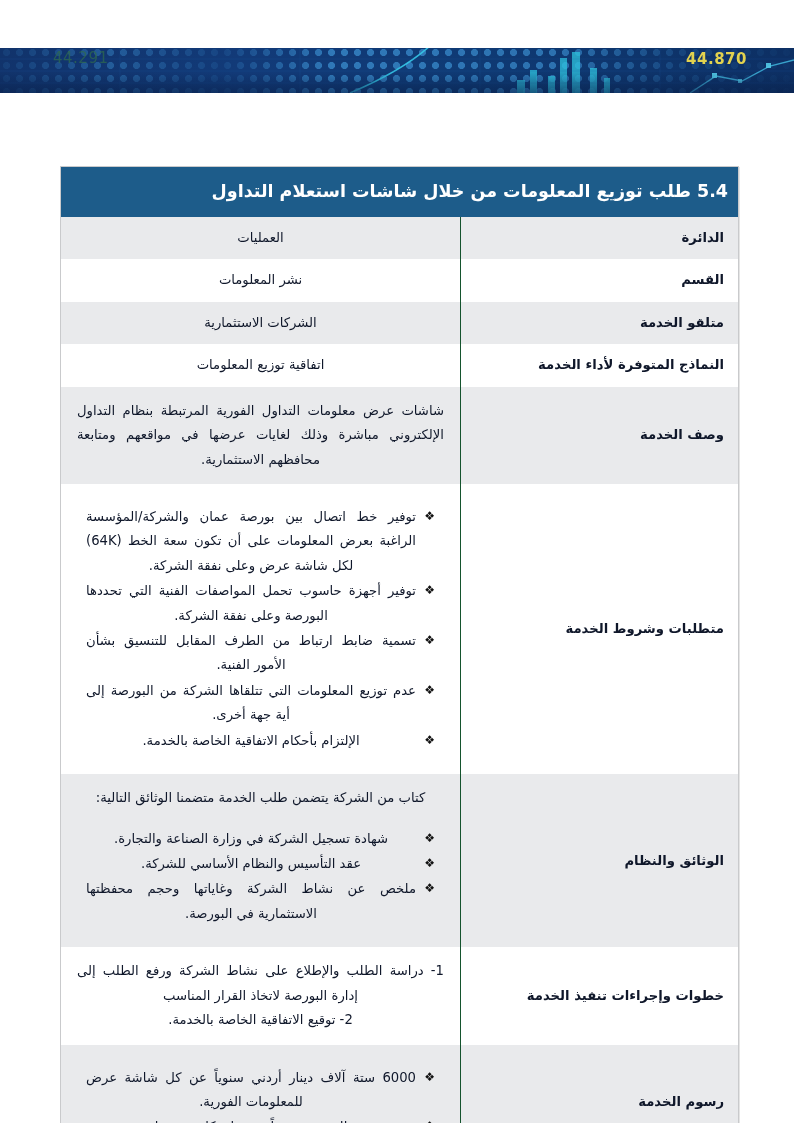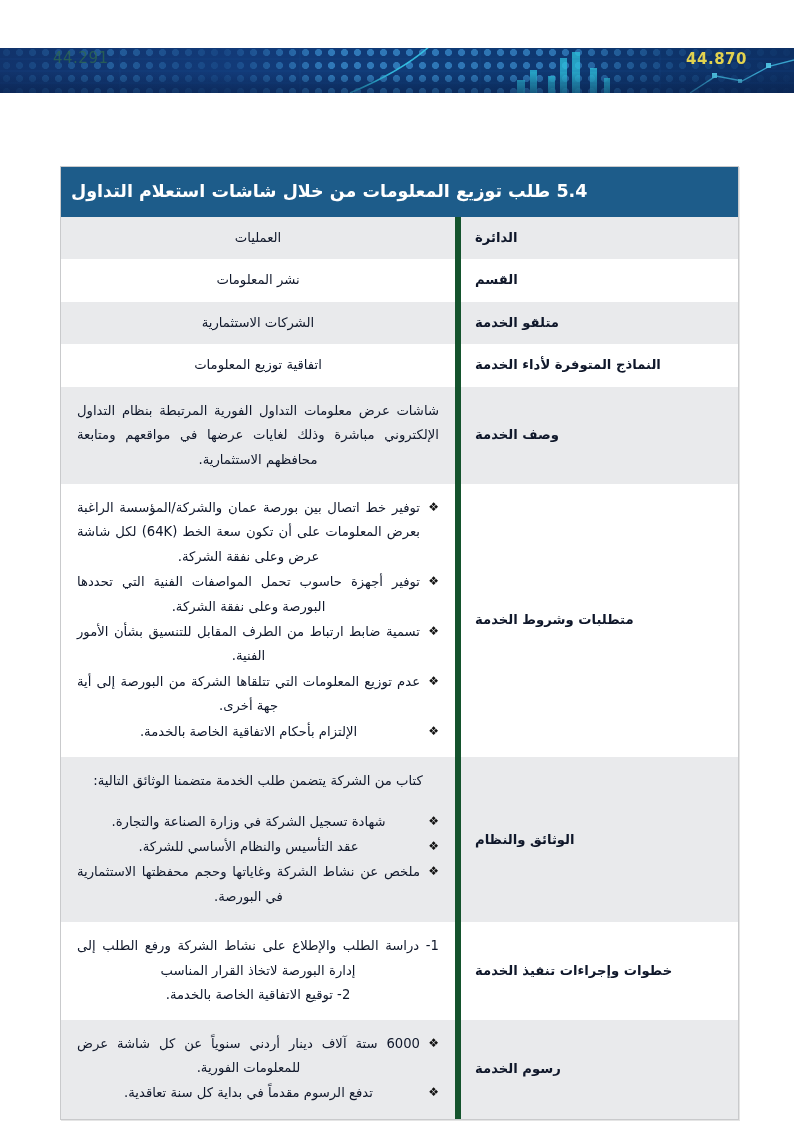--- a/index.html
+++ b/index.html
@@ -73,21 +73,21 @@
     top: 73px;
     left: 60px;
     width: 677px;
     border: 1px solid #c9cacc;
     box-shadow: 1px 1px 0 rgba(0,0,0,0.10);
     background: #fff;
   }
   .card-title {
     background: #1d5c8a;
     color: #ffffff;
-    text-align: left;
+    text-align: right;
     font-size: 17.5px;
     font-weight: bold;
     padding: 14px 10px 15px;
     line-height: 1.2;
     letter-spacing: 0;
   }
   table.svc {
     width: 100%;
     border-collapse: collapse;
     table-layout: fixed;
@@ -96,40 +96,40 @@
   table.svc tr.plain > td { background: #ffffff; }
   table.svc td {
     vertical-align: middle;
     padding: 9px 14px;
     font-size: 13.2px;
     line-height: 1.85;
     color: #0f172a;
   }
   td.label {
     width: 249px;
-    text-align: left;
+    text-align: right;
     font-weight: bold;
-    border-left: 6px solid #14532d;
+    border-left: 1px solid #14532d;
     font-size: 13.4px;
   }
   td.value {
     text-align: center;
     font-weight: normal;
   }
   td.value.justify {
     text-align: justify;
     text-align-last: center;
     padding: 12px 16px 12px 16px;
   }
   tr.r-desc td, tr.r-req td, tr.r-docs td, tr.r-steps td, tr.r-fees td {
     vertical-align: middle;
   }
   ul.bullets {
     list-style: none;
-    margin: 0;
+    margin: 9px;
     padding: 0;
   }
   ul.bullets > li {
     position: relative;
     padding-right: 19px;
     text-align: justify;
     text-align-last: center;
     margin: 0 0 1px 0;
   }
   ul.bullets > li::before {

